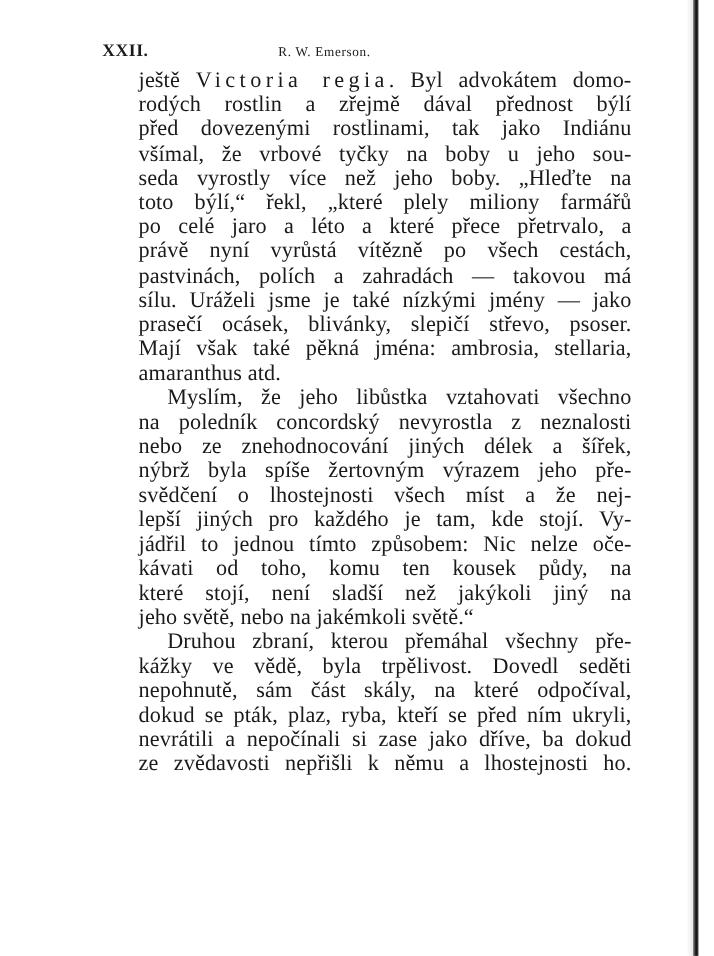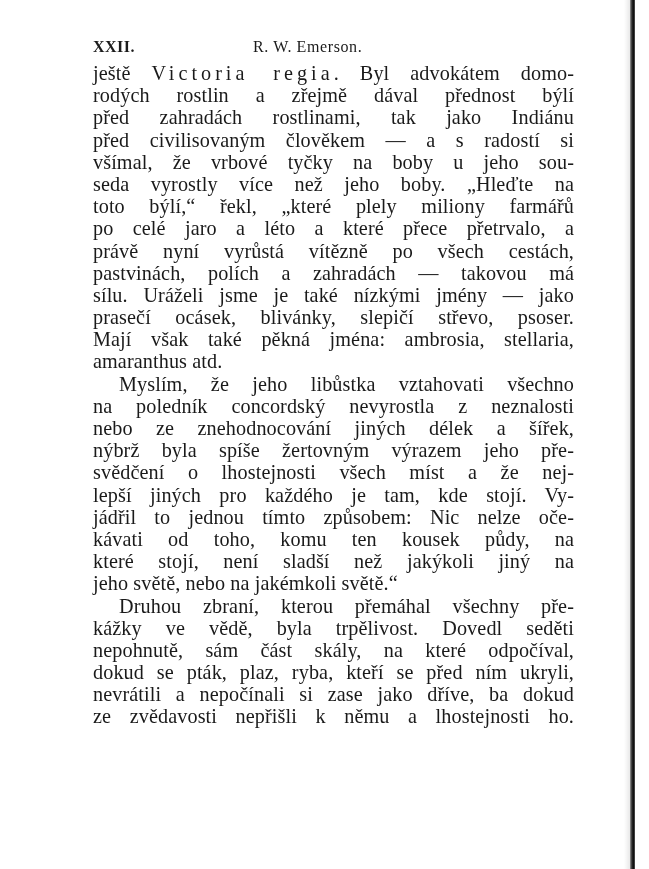--- a/index.html
+++ b/index.html
@@ -25,54 +25,54 @@
     position: absolute; left: 93px; top: 36px; width: 480px; height: 22px;
     font-size: 17px; line-height: 22px; font-family: Liberation Serif, serif;
   }
   .header .page-num {
     position: absolute; left: 0; top: 0;
     font-weight: bold; letter-spacing: 0.5px;
     font-size: 16px;
   }
   .header .running-title {
     position: absolute; left: 160px; top: 0;
-    font-size: 16px; letter-spacing: 0.6px;
+    font-size: 12px; letter-spacing: 0.6px;
   }
   .body-text {
     position: absolute; left: 93px; top: 62px; width: 481px;
   }
   .line {
     display: block;
     height: 22.2px; line-height: 22.2px;
     font-size: 20.2px;
     white-space: nowrap;
     text-align: justify;
     text-align-last: justify;
     letter-spacing: 0.1px;
+    margin-left: 33px;
   }
   .line.last { text-align-last: left; }
   .line.indent { padding-left: 26px; }
   .spaced { letter-spacing: 4px; }
 </style>
 </head>
 <body>
 
 <div class="page-edge-shadow"></div>
 <div class="page-edge"></div>
 
 <div class="header">
   <span class="page-num">XXII.</span>
   <span class="running-title">R. W. Emerson.</span>
 </div>
 
 <div class="body-text">
   <span class="line"><span>ještě </span><span class="spaced">Victoria regia</span><span>. Byl advokátem domo-</span></span>
   <span class="line">rodých rostlin a zřejmě dával přednost býlí</span>
-  <span class="line">před zahradách rostlinami, tak jako Indiánu</span>
-  <span class="line">před civilisovaným člověkem — a s radostí si</span>
+  <span class="line">před dovezenými rostlinami, tak jako Indiánu</span>
   <span class="line">všímal, že vrbové tyčky na boby u jeho sou-</span>
   <span class="line">seda vyrostly více než jeho boby. „Hleďte na</span>
   <span class="line">toto býlí,“ řekl, „které plely miliony farmářů</span>
   <span class="line">po celé jaro a léto a které přece přetrvalo, a</span>
   <span class="line">právě nyní vyrůstá vítězně po všech cestách,</span>
   <span class="line">pastvinách, polích a zahradách — takovou má</span>
   <span class="line">sílu. Uráželi jsme je také nízkými jmény — jako</span>
   <span class="line">prasečí ocásek, blivánky, slepičí střevo, psoser.</span>
   <span class="line">Mají však také pěkná jména: ambrosia, stellaria,</span>
   <span class="line last">amaranthus atd.</span>

